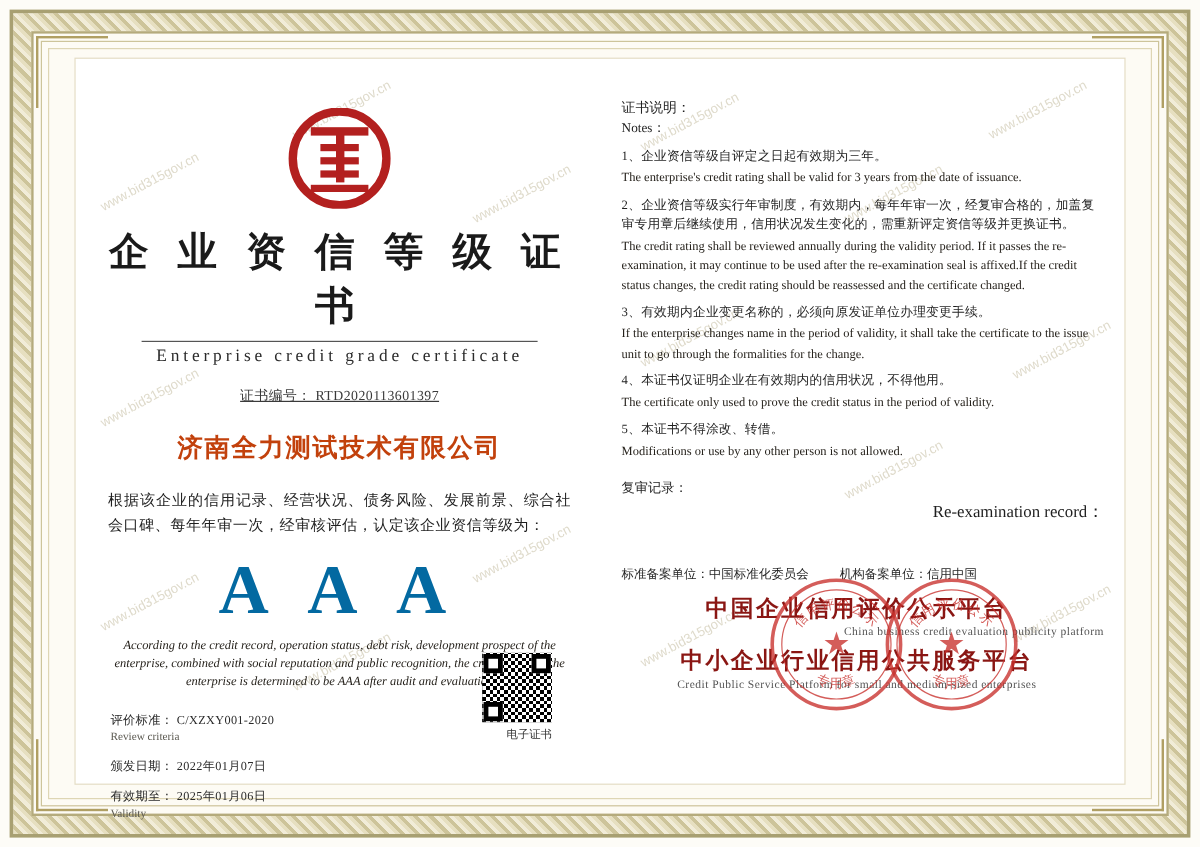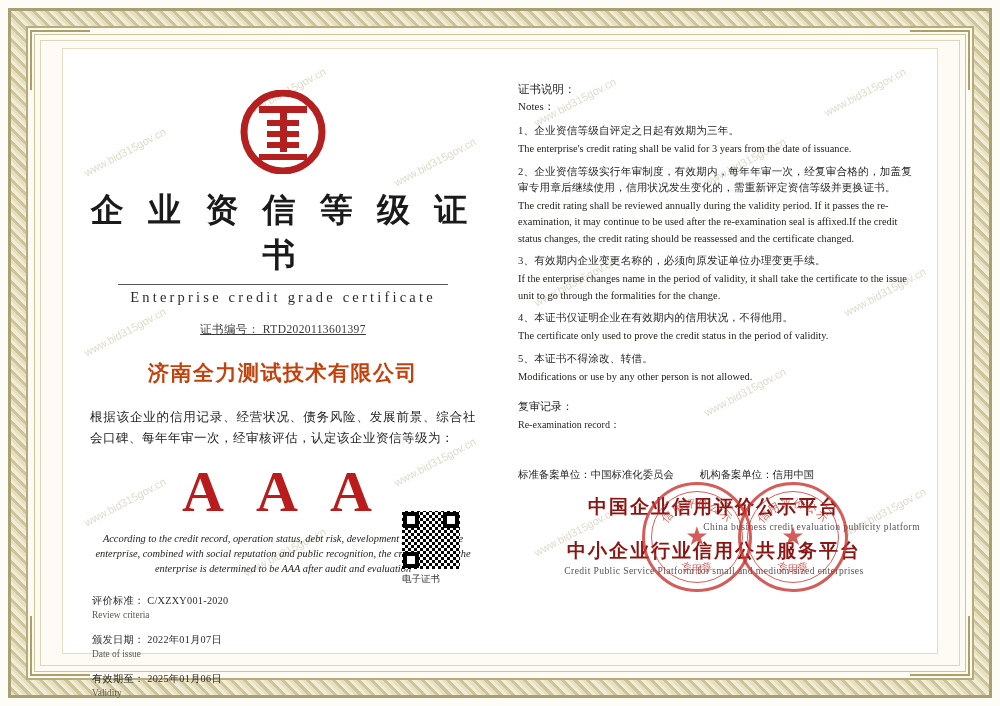--- a/index.html
+++ b/index.html
@@ -173,21 +173,21 @@
     text-align: justify;
     letter-spacing: 0.5px;
   }
   .grade {
     text-align: center;
     margin-top: 8px;
     font-family: "Liberation Serif", serif;
     font-size: 58px;
     font-weight: bold;
     letter-spacing: 12px;
-    color: #b91c1c;
+    color: #0369a1;
     line-height: 1.2;
   }
   .desc-en {
     margin: 4px 8px 0 8px;
     font-size: 10.4px;
     line-height: 15px;
     color: #26221c;
     text-align: center;
     font-style: italic;
   }
@@ -200,22 +200,22 @@
     line-height: 14px;
   }
   .meta-row { margin-bottom: 11px; }
   .meta-cn { letter-spacing: 0.3px; }
   .meta-en { color: #5c5a52; font-size: 9.4px; }
 
   
   .qr-wrap {
     position: absolute;
     right: 32px;
-    bottom: 68px;
-    text-align: left;
+    bottom: 35px;
+    text-align: right;
   }
   .qr {
     width: 58px; height: 58px;
     background:
       repeating-linear-gradient(0deg, #000 0 3px, #fff 3px 6px),
       repeating-linear-gradient(90deg, #000 0 3px, #fff 3px 6px);
     background-blend-mode: difference;
     position: relative;
   }
   .qr::before, .qr::after, .qr .qeye {
@@ -253,21 +253,21 @@
     letter-spacing: 0.2px;
     margin-top: 6px;
   }
   .note-en {
     font-size: 10.4px;
     color: #26221c;
     line-height: 16.5px;
     margin-top: 2px;
   }
   .reexam-cn { font-size: 11px; color: #1f1f1f; margin-top: 14px; }
-  .reexam-en { font-size: 10px; color: #1f1f1f; margin-top: 4px; }
+  .reexam-en { font-size: 14px; color: #1f1f1f; margin-top: 4px; text-align: right; }
 
   .filing {
     display: flex;
     gap: 26px;
     margin-top: 36px;
     font-size: 10.4px;
     color: #1f1f1f;
   }
 
   
@@ -407,21 +407,20 @@
 
         <div class="desc-en">According to the credit record, operation status, debt risk, development prospect of the enterprise, combined with social reputation and public recognition, the credit grade of the enterprise is determined to be AAA after audit and evaluation</div>
 
         <div class="meta">
           <div class="meta-row">
             <div class="meta-cn">评价标准： C/XZXY001-2020</div>
             <div class="meta-en">Review criteria</div>
           </div>
           <div class="meta-row">
             <div class="meta-cn">颁发日期： 2022年01月07日</div>
-            <div class="meta-en">Date of issue</div>
           </div>
           <div class="meta-row">
             <div class="meta-cn">有效期至： 2025年01月06日</div>
             <div class="meta-en">Validity</div>
           </div>
 
         </div>
 
         <div class="qr-wrap">
           <div class="qr">

